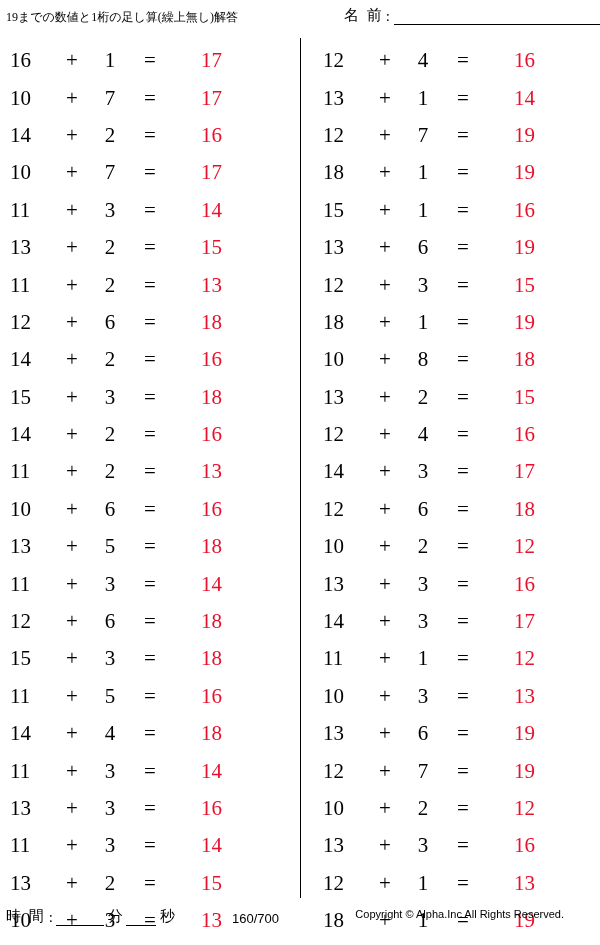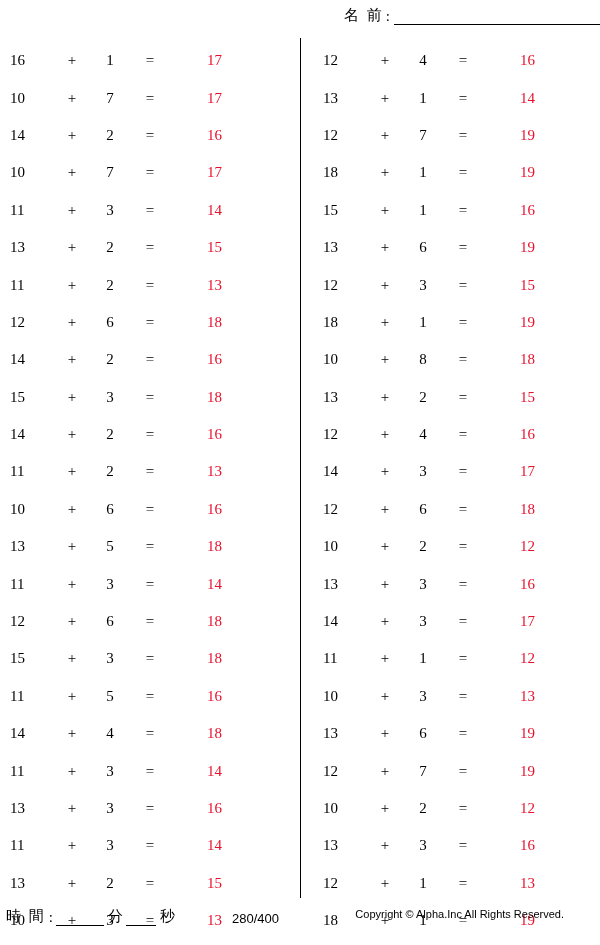--- a/index.html
+++ b/index.html
@@ -84,21 +84,21 @@
   .col.right {
     border-left: 1px solid #000000;
   }
   .col-inner {
     padding-top: 4px;
   }
   .prob {
     display: flex;
     align-items: center;
     height: 37.4px;
-    font-size: 15px;
+    font-size: 21px;
     line-height: 1;
     font-family: "Liberation Serif", serif;
   }
   .col.left .prob { padding-left: 10px; }
   .col.right .prob { padding-left: 22px; }
 
   .cell {
     display: inline-block;
     text-align: center;
   }
@@ -161,20 +161,21 @@
     line-height: 1.35;
   }
   .copyright .line2 { font-size: 10px; }
 </style>
 </head>
 <body>
 
 <div class="sheet">
 
   <div class="header">
+    <div class="header-title">19までの数値と1桁の足し算(繰上無し)解答</div>
     <div class="name-block">
       <span class="name-label">名 前</span>
       <span class="name-colon">:</span>
       <span class="name-line"></span>
       <span class="name-dot">.</span>
     </div>
   </div>
 
   <div class="columns">
     <div class="col left">
@@ -527,19 +528,19 @@
 
   <div class="footer">
     <div class="time-block">
       <span class="time-label">時 間</span>
       <span class="time-colon">:</span>
       <span class="time-min-line"></span>
       <span class="time-unit">分</span>
       <span class="time-sec-line"></span>
       <span class="time-unit">秒</span>
     </div>
-    <div class="page-id">280/400</div>
+    <div class="page-id">160/700</div>
     <div class="copyright">
       <div class="line1">Copyright © Alpha.Inc All Rights Reserved.</div>
     </div>
   </div>
 
 </div>
 
 </body></html>

